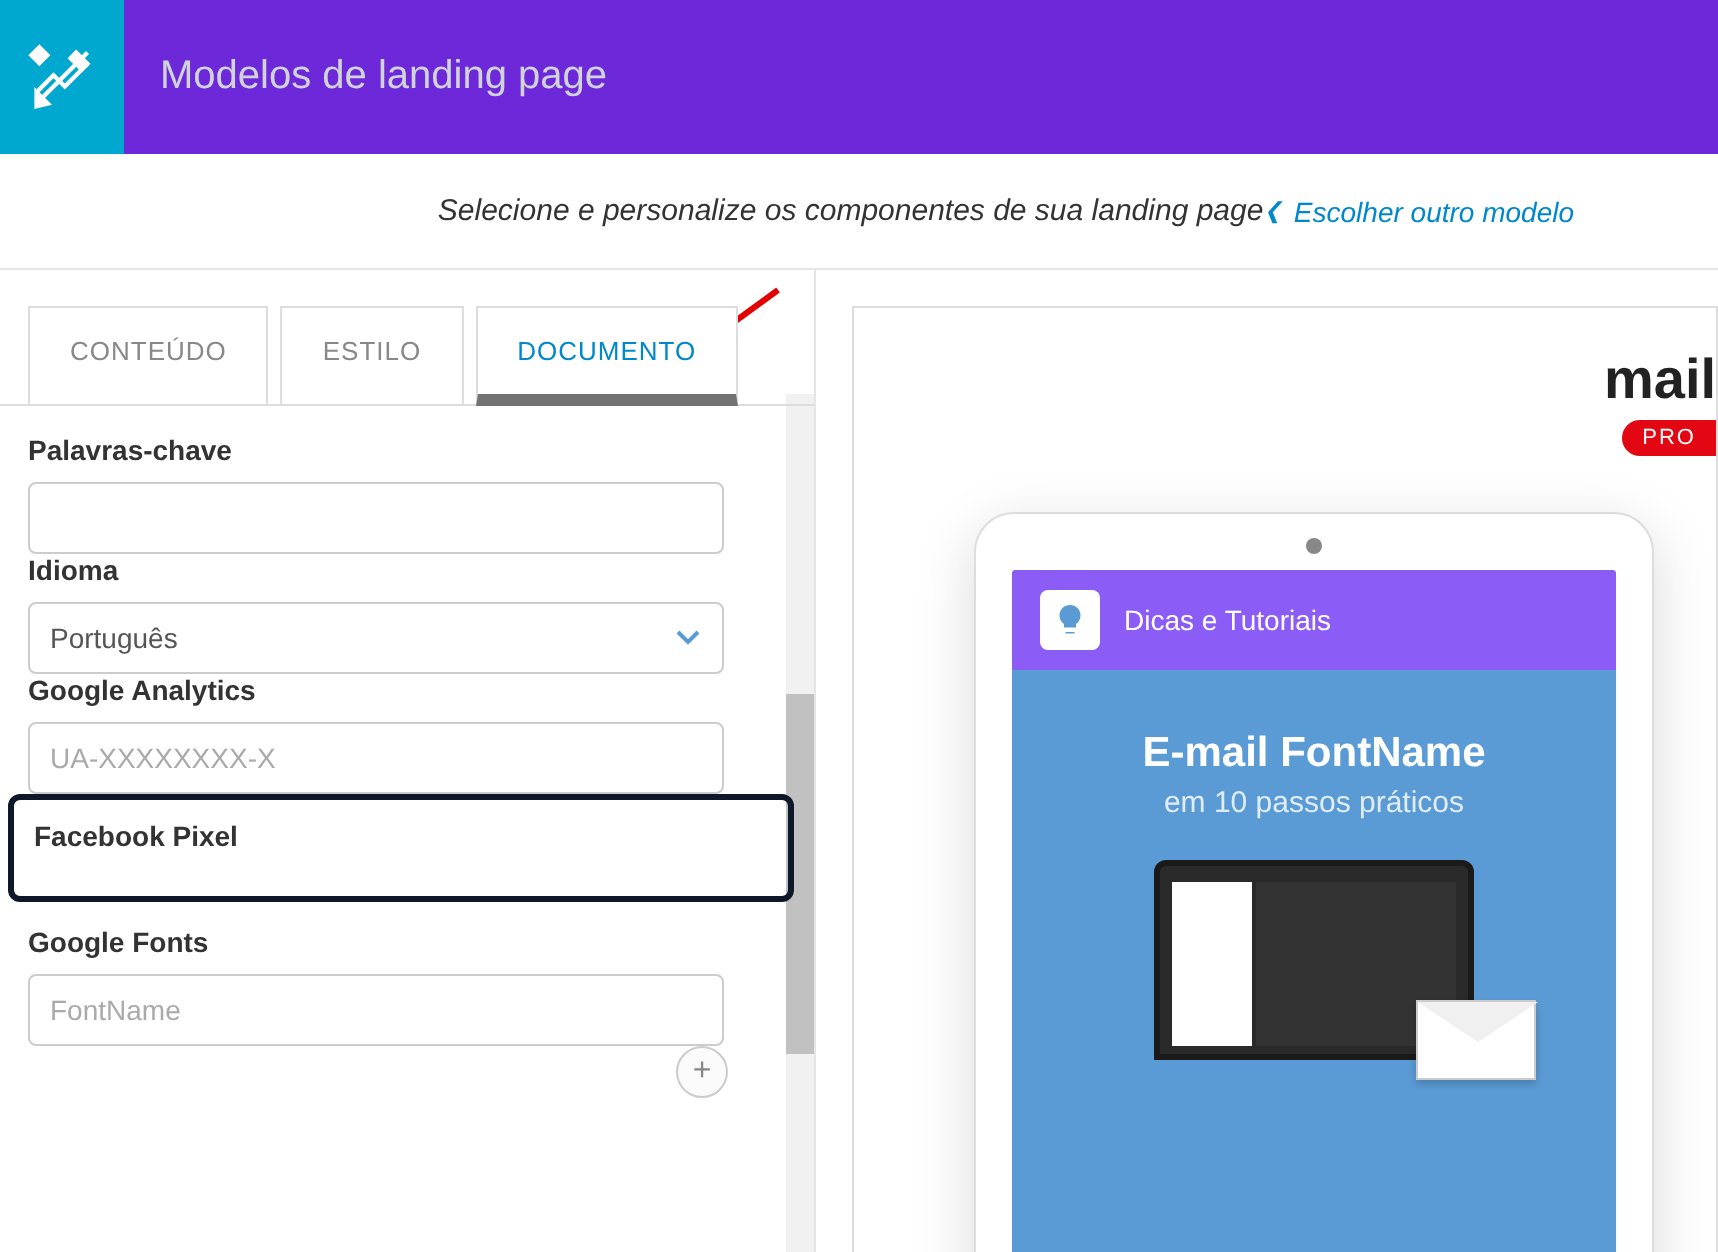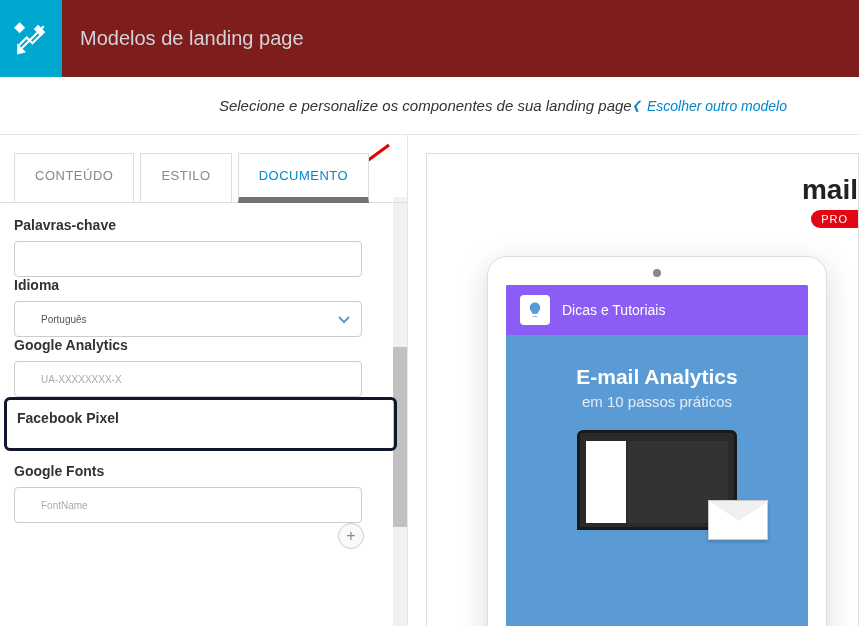--- a/index.html
+++ b/index.html
@@ -1,19 +1,19 @@
 <!DOCTYPE html>
 <html><head>
   <meta charset="utf-8">
   <style>
     * { box-sizing: border-box; margin: 0; padding: 0; }
     body { font-family: Arial, Helvetica, sans-serif; background: #fff; width: 859px; height: 626px; overflow: hidden; }
     
     .header {
-      background: #7f1d1d;
+      background: #6d28d9;
       height: 77px;
       display: flex;
       align-items: center;
     }
     .header-icon {
       background: #00a7cf;
       width: 62px;
       height: 77px;
       display: flex;
       align-items: center;
@@ -100,22 +100,22 @@
       font-weight: bold;
       color: #333;
       margin-bottom: 8px;
     }
     .form-input, .form-select {
       width: 100%;
       max-width: 348px;
       height: 36px;
       border: 1px solid #ccc;
       border-radius: 4px;
-      padding: 0 26px;
-      font-size: 10px;
+      padding: 0 10px;
+      font-size: 14px;
       color: #555;
     }
     .form-input::placeholder {
       color: #aaa;
     }
     .form-select {
       appearance: none;
       background: #fff;
       color: #555;
     }
@@ -422,21 +422,21 @@
         <div class="tablet-screen">
           <div class="screen-header">
             <div class="bulb-icon">
               <svg width="18" height="18" viewBox="0 0 24 24" fill="#5b9bd5">
                   <path d="M9 21h6v-1H9v1zm3-19C8 2 5 5 5 9c0 2.4 1.2 4.5 3 5.7V17h8v-2.3c1.8-1.2 3-3.3 3-5.7 0-4-3-7-7-7z"></path>
                 </svg>
             </div>
             <div class="screen-header-text">Dicas e Tutoriais</div>
           </div>
           <div class="screen-body">
-            <div class="screen-title">E-mail Analytics</div>
+            <div class="screen-title">E-mail FontName</div>
             <div class="screen-subtitle">em 10 passos práticos</div>
             <div class="laptop-mock">
               <div class="laptop">
                 <div class="laptop-left"></div>
                 <div class="laptop-right"></div>
               </div>
               <div class="envelope"></div>
             </div>
           </div>
         </div>

